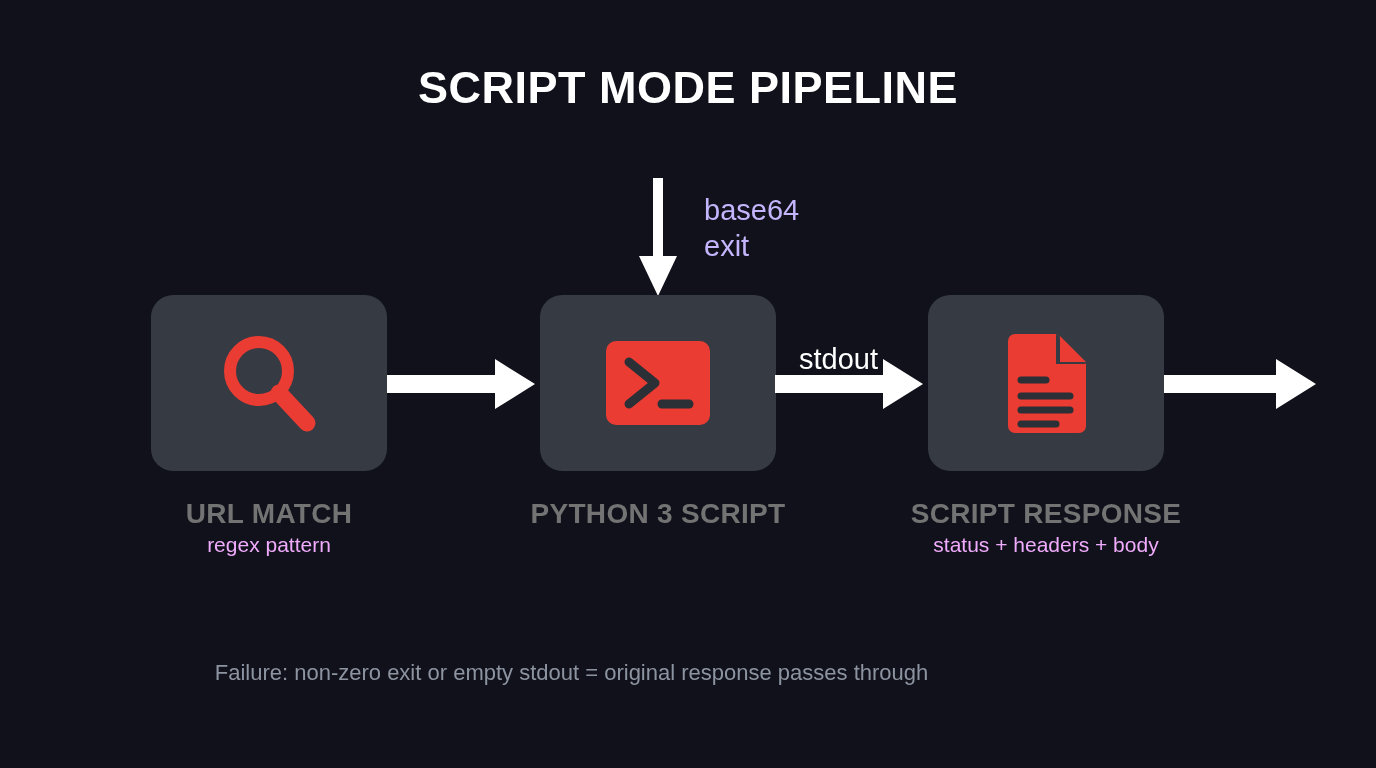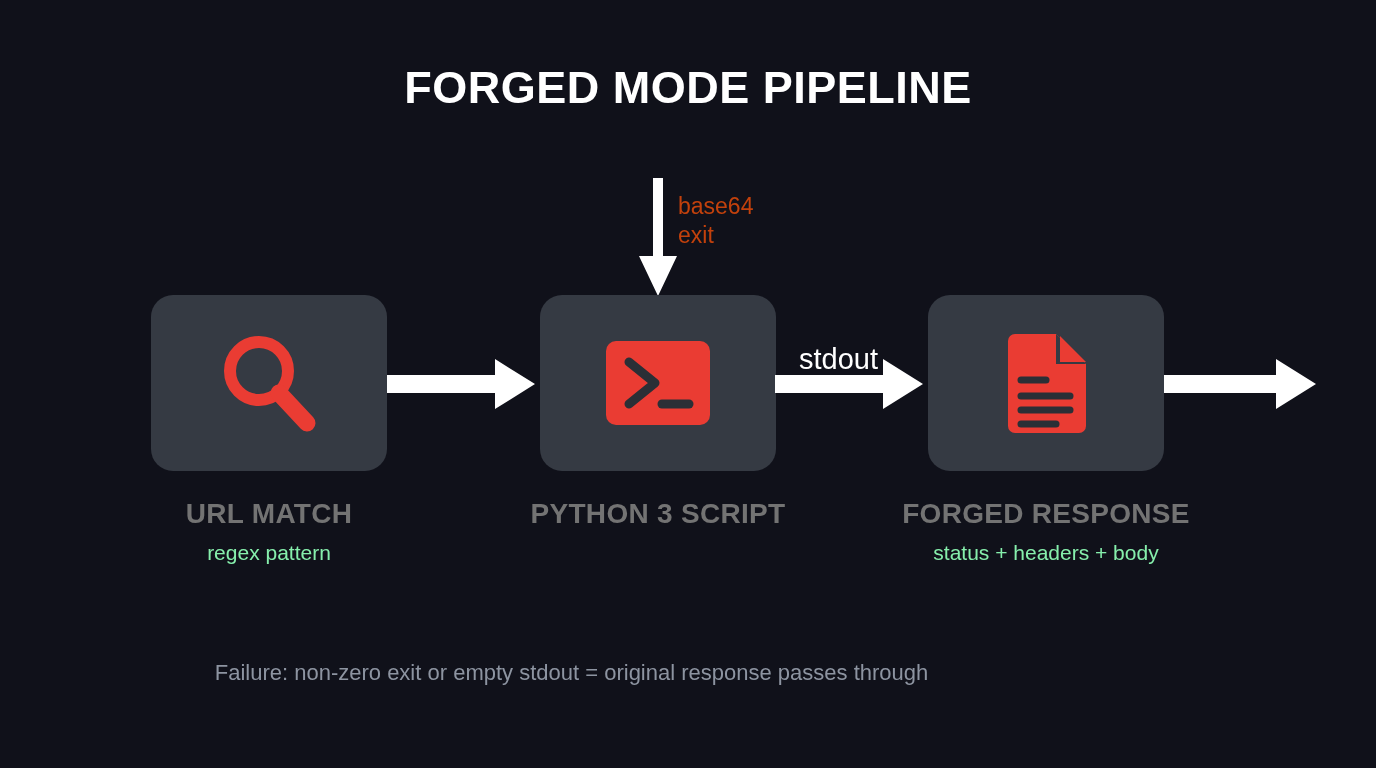--- a/index.html
+++ b/index.html
@@ -67,25 +67,25 @@
   }
   .card-title {
     color: #737373;
     font-size: 28px;
     font-weight: bold;
     letter-spacing: 0.3px;
     white-space: nowrap;
     line-height: 1.15;
   }
   .card-sub {
-    color: #86efac;
+    color: #f0abfc;
     font-size: 21px;
     font-weight: normal;
     white-space: nowrap;
-    margin-top: 10px;
+    margin-top: 2px;
     line-height: 1.2;
   }
   #text-url  { left: 29px;  top: 498px; width: 480px; }
   #text-py   { left: 418px; top: 498px; width: 480px; }
   #text-resp { left: 806px; top: 498px; width: 480px; }
 
   
   .timeout-row {
     display: flex;
     align-items: center;
@@ -113,45 +113,45 @@
     white-space: nowrap;
     line-height: 1.25;
   }
   #label-stdout {
     left: 799px;
     top: 341px;
     color: #ffffff;
     font-size: 29px;
   }
   #label-base64 {
-    left: 678px;
+    left: 704px;
     top: 192px;
-    color: #c2410c;
-    font-size: 23px;
+    color: #c4b5fd;
+    font-size: 29px;
   }
   #label-base64 span { display: block; }
 
   
   .footer {
     position: absolute;
     left: 0;
     top: 660px;
     width: 1143px;
     text-align: center;
     color: #8d94a1;
     font-size: 22px;
     white-space: nowrap;
   }
 </style>
 </head>
 <body>
 
 <div id="stage">
 
-  <div class="title">FORGED MODE PIPELINE</div>
+  <div class="title">SCRIPT MODE PIPELINE</div>
 
   <div class="arrow-h" id="arrow-down">
     <svg width="56" height="120" viewBox="0 0 56 120" xmlns="http://www.w3.org/2000/svg">
       <polygon points="23,0 33,0 33,78 47,78 28,118 9,78 23,78" fill="#ffffff"></polygon>
     </svg>
   </div>
 
   <div class="edge-label" id="label-base64">
     <span>base64</span>
     <span>exit</span>
@@ -214,19 +214,19 @@
   <div class="card-text" id="text-url">
     <div class="card-title">URL MATCH</div>
     <div class="card-sub">regex pattern</div>
   </div>
 
   <div class="card-text" id="text-py">
     <div class="card-title">PYTHON 3 SCRIPT</div>
   </div>
 
   <div class="card-text" id="text-resp">
-    <div class="card-title">FORGED RESPONSE</div>
+    <div class="card-title">SCRIPT RESPONSE</div>
     <div class="card-sub">status + headers + body</div>
   </div>
 
   <div class="footer">Failure: non-zero exit or empty stdout = original response passes through</div>
 
 </div>
 
 </body></html>

